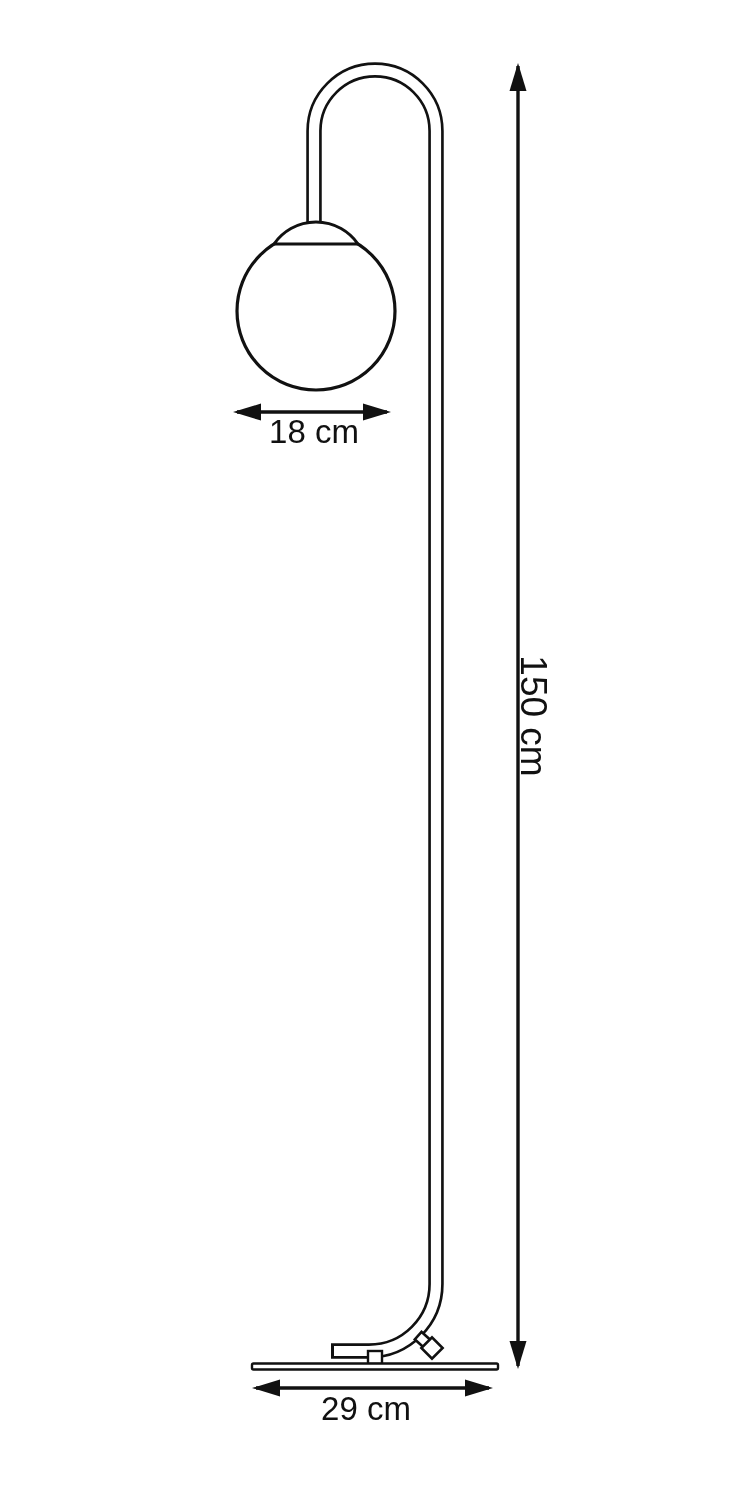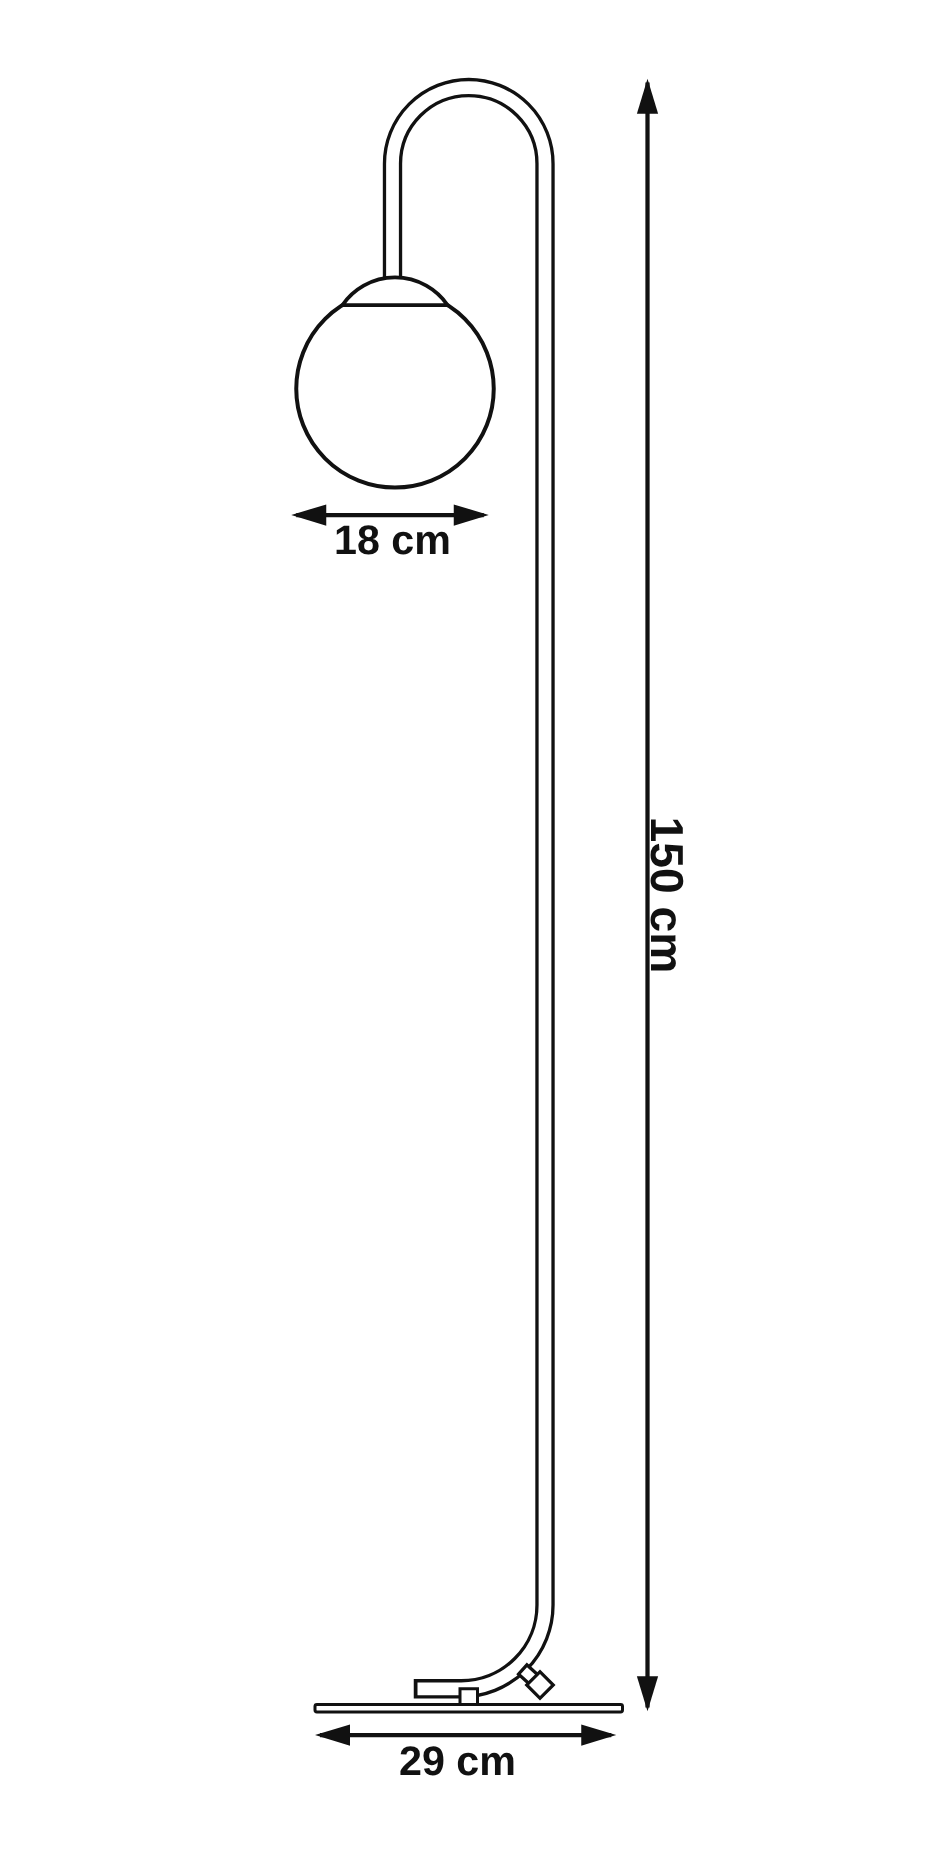--- a/index.html
+++ b/index.html
@@ -7,21 +7,20 @@
     padding: 0;
     background: #ffffff;
   }
   .canvas {
     position: relative;
     width: 750px;
     height: 1500px;
     background: #ffffff;
     overflow: hidden;
     font-family: "Liberation Sans", sans-serif;
-    font-weight: bold;
   }
   svg { display: block; }
   .dim-label {
     font-family: "Liberation Sans", sans-serif;
     font-size: 33px;
     fill: #111111;
   }
   .dim-label-rot {
     font-family: "Liberation Sans", sans-serif;
     font-size: 37px;

